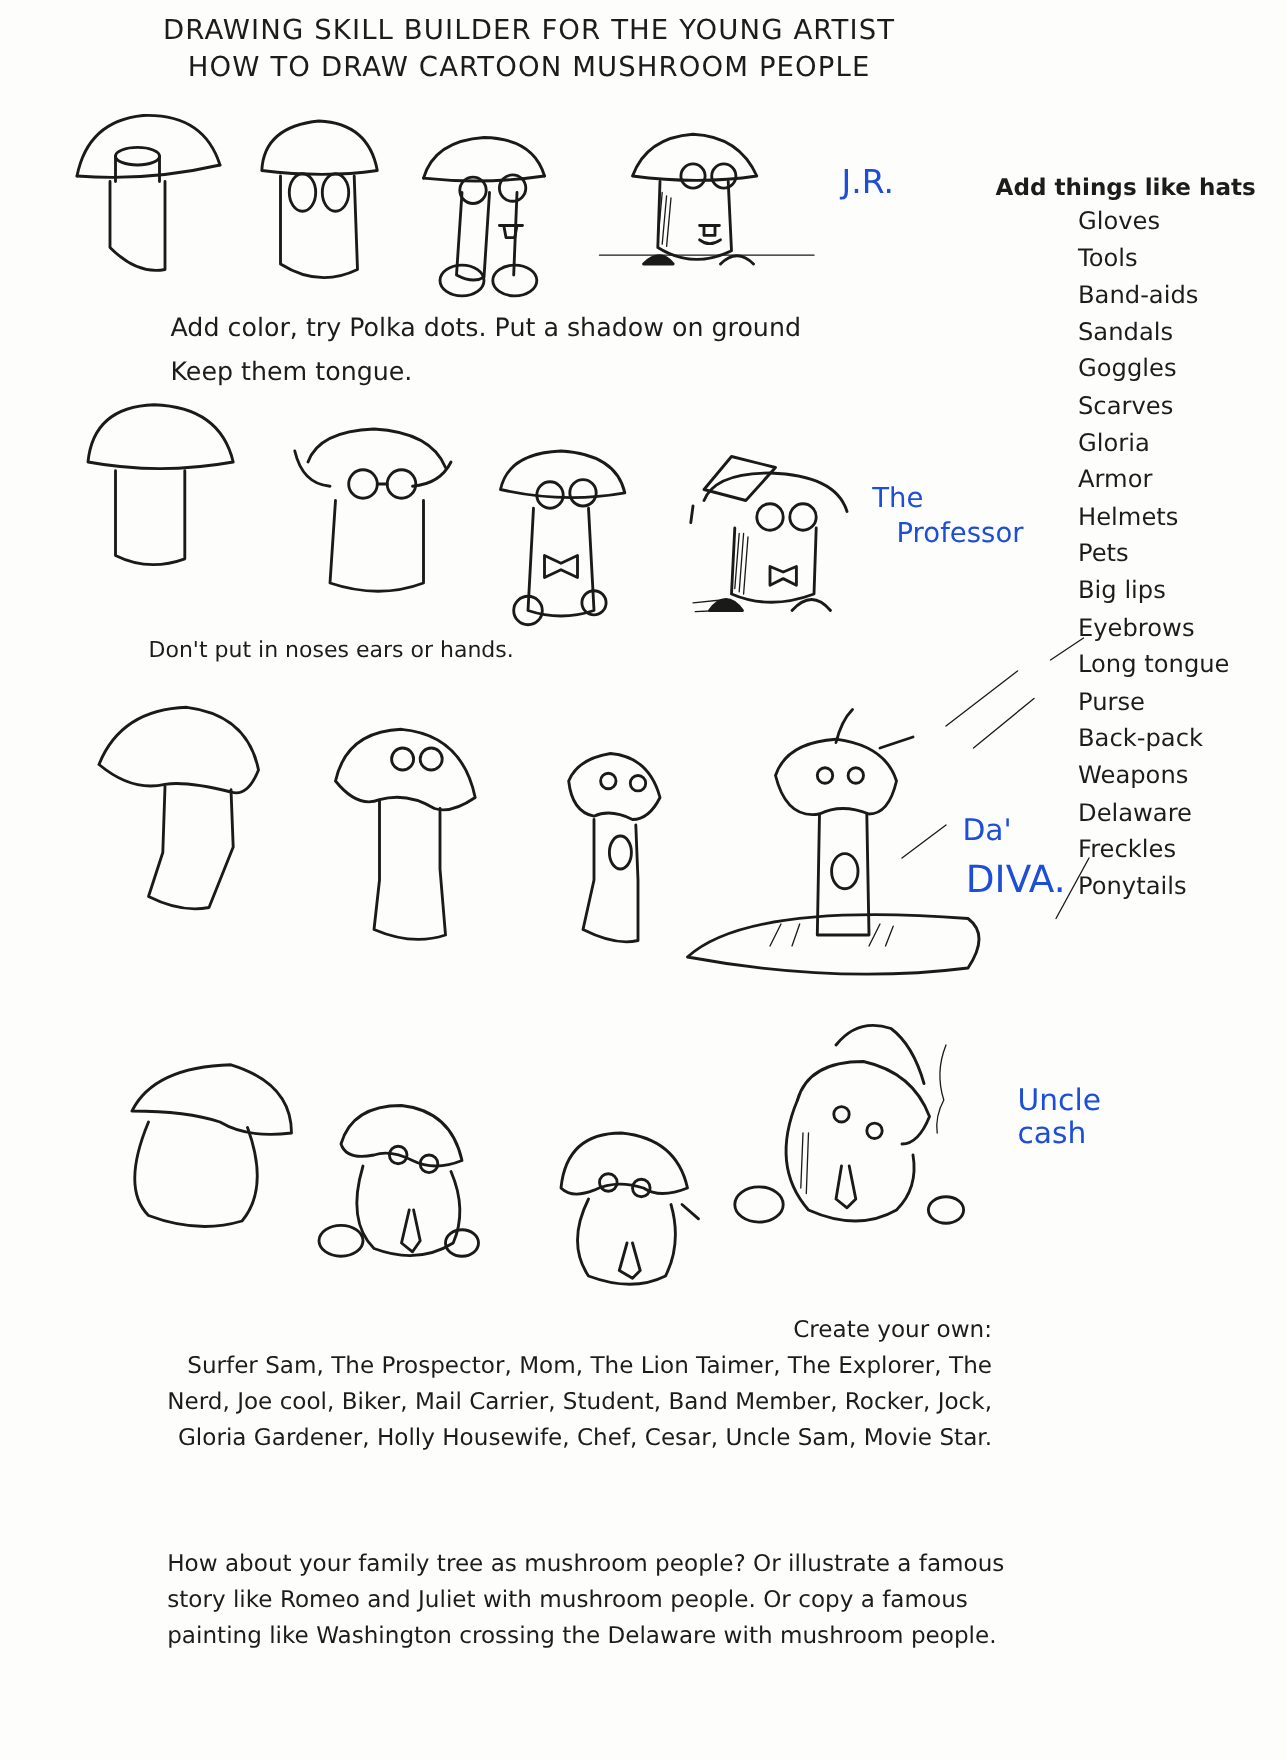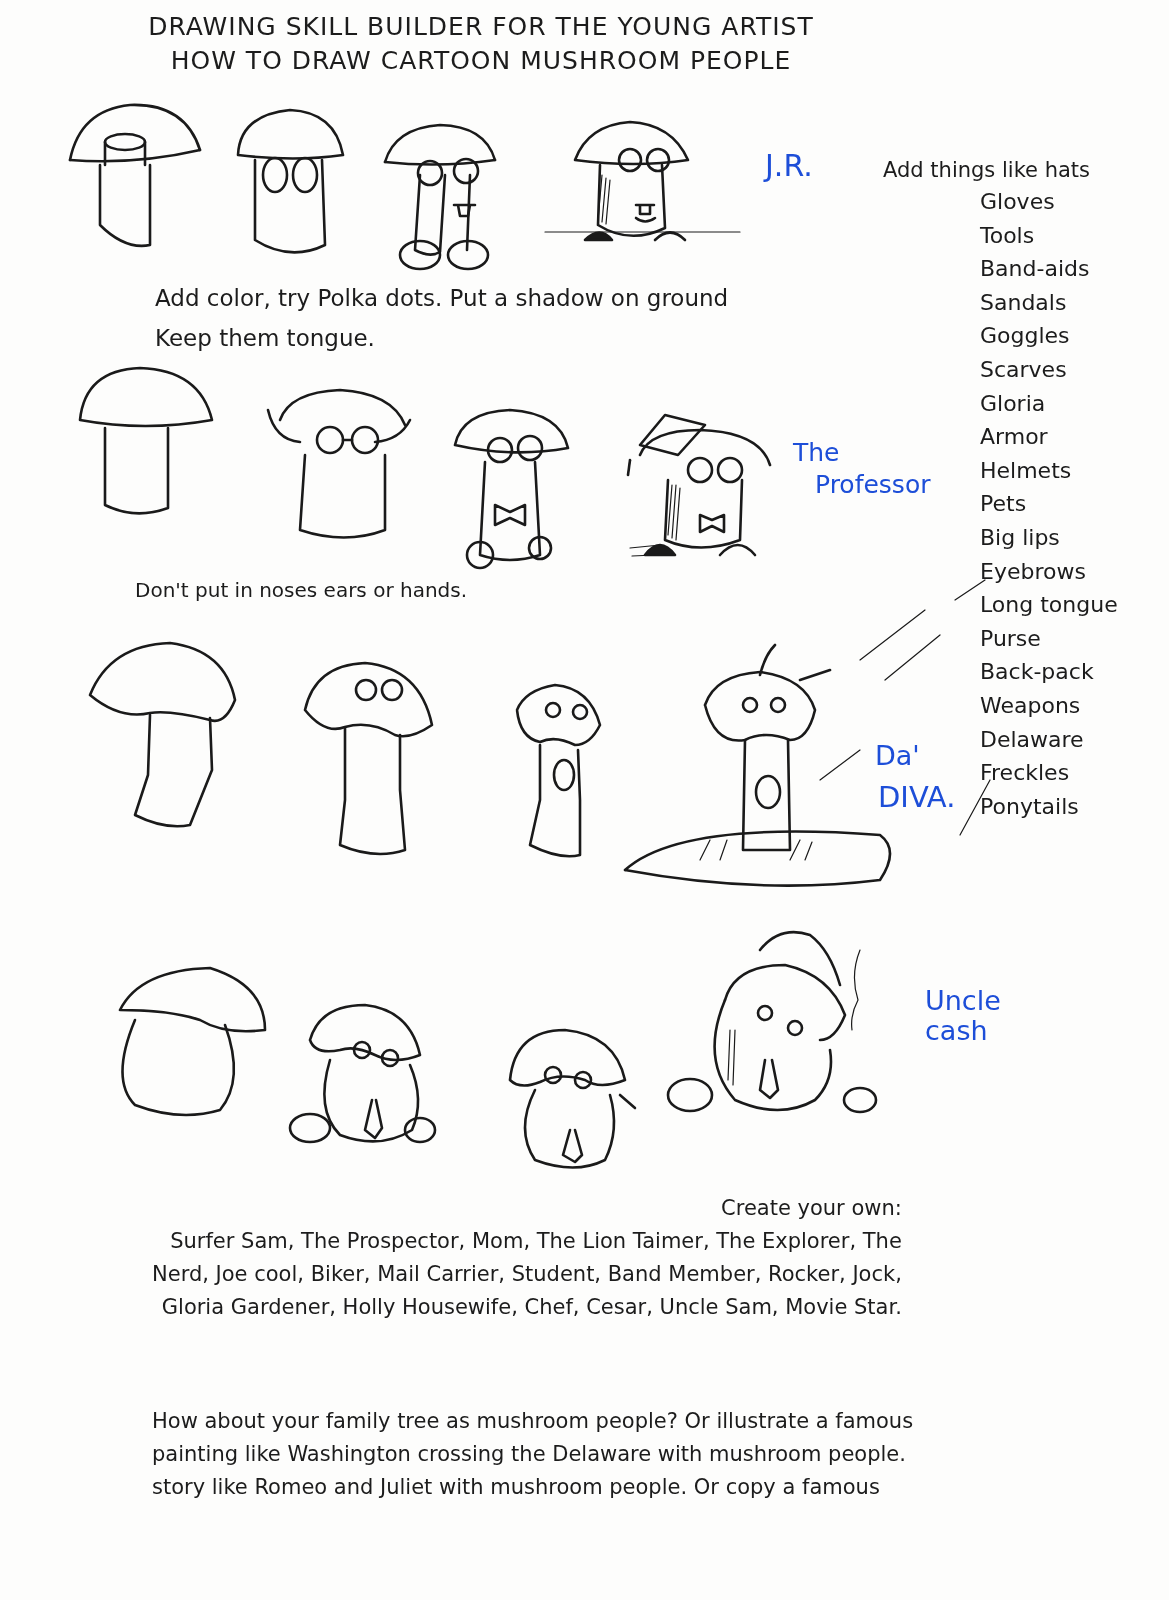--- a/index.html
+++ b/index.html
@@ -165,29 +165,29 @@
     <path class="thin" d="M860 950 Q850 975 858 1000 Q850 1015 852 1030"></path>
   </g>
 
   <path class="thin" d="M955 600 L985 580 M960 835 L990 780"></path>
 </svg>
 
 <div class="abs label" style="left:765px;top:148px;font-size:30px;">J.R.</div>
 <div class="abs label" style="left:793px;top:438px;font-size:25px;">The</div>
 <div class="abs label" style="left:815px;top:470px;font-size:25px;">Professor</div>
 <div class="abs label" style="left:875px;top:740px;font-size:27px;">Da'</div>
-<div class="abs label" style="left:878px;top:780px;font-size:29px;">DIVA.</div>
+<div class="abs label" style="left:878px;top:780px;font-size:34px;">DIVA.</div>
 <div class="abs label" style="left:925px;top:985px;font-size:27px;">Uncle</div>
 <div class="abs label" style="left:925px;top:1015px;font-size:27px;">cash</div>
 
 <div class="abs hand" style="left:155px;top:285px;">Add color, try Polka dots. Put a shadow on ground</div>
 <div class="abs hand" style="left:155px;top:325px;">Keep them tongue.</div>
 <div class="abs hand" style="left:135px;top:578px;font-size:20px;">Don't put in noses ears or hands.</div>
 
-<div class="abs hand" style="left:883px;top:158px;font-size:21px;">Add things like hats</div>
+<div class="abs hand" style="left:905px;top:158px;font-size:21px;font-weight:bold;">Add things like hats</div>
 <ul class="list">
   <li>Gloves</li>
   <li>Tools</li>
   <li>Band-aids</li>
   <li>Sandals</li>
   <li>Goggles</li>
   <li>Scarves</li>
   <li>Gloria</li>
   <li>Armor</li>
   <li>Helmets</li>
@@ -205,15 +205,15 @@
 
 <div class="para" style="top:1192px;text-align:right;">
   <div>Create your own:</div>
   <div>Surfer Sam, The Prospector, Mom, The Lion Taimer, The Explorer, The</div>
   <div>Nerd, Joe cool, Biker, Mail Carrier, Student, Band Member, Rocker, Jock,</div>
   <div>Gloria Gardener, Holly Housewife, Chef, Cesar, Uncle Sam, Movie Star.</div>
 </div>
 
 <div class="para" style="top:1405px;">
   <div>How about your family tree as mushroom people? Or illustrate a famous</div>
+  <div>story like Romeo and Juliet with mushroom people. Or copy a famous</div>
   <div>painting like Washington crossing the Delaware with mushroom people.</div>
-  <div>story like Romeo and Juliet with mushroom people. Or copy a famous</div>
 </div>
 
 </body></html>

